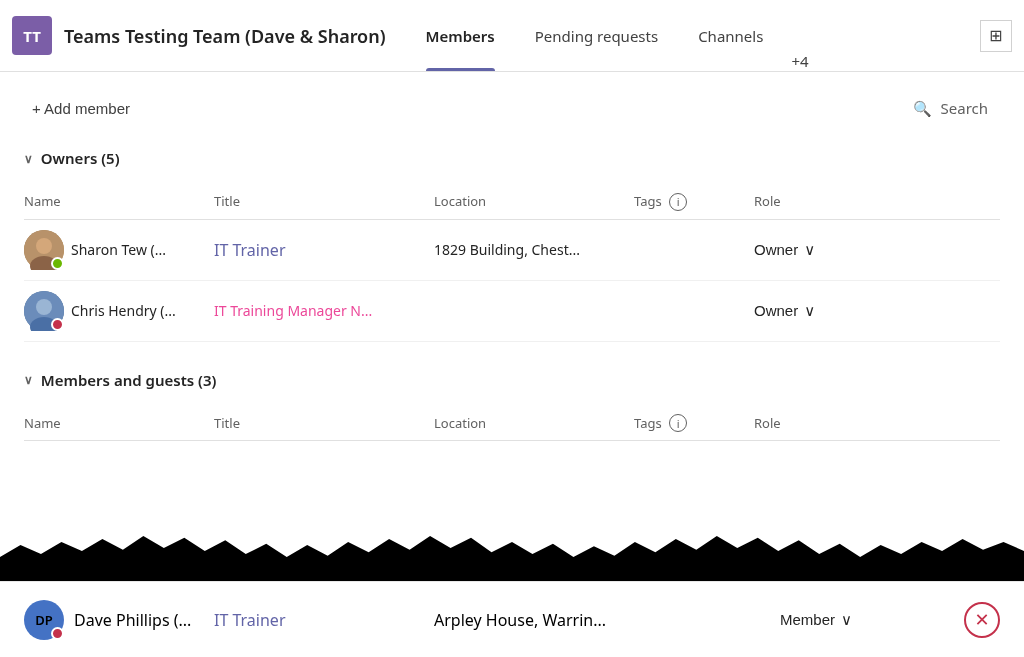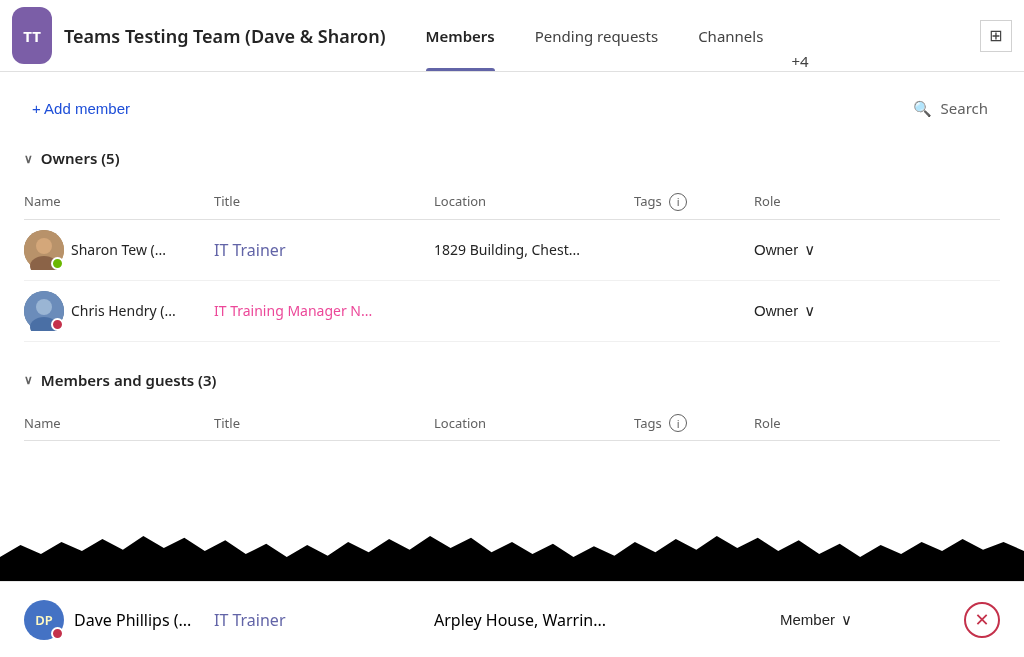--- a/index.html
+++ b/index.html
@@ -16,22 +16,22 @@
     .header {
       display: flex;
       align-items: center;
       height: 72px;
       border-bottom: 1px solid #e0e0e0;
       padding: 0 12px;
       gap: 12px;
     }
     .team-avatar {
       width: 40px;
-      height: 57px;
-      border-radius: 12px;
+      height: 39px;
+      border-radius: 4px;
       background: #7b5ea7;
       color: #fff;
       font-weight: 700;
       font-size: 15px;
       display: flex;
       align-items: center;
       justify-content: center;
       flex-shrink: 0;
     }
     .team-name {
@@ -106,21 +106,21 @@
       padding: 20px 0 16px 0;
     }
     .add-member-btn {
       display: flex;
       align-items: center;
       gap: 6px;
       background: none;
       border: none;
       font-size: 15px;
       font-weight: 500;
-      color: #1d4ed8;
+      color: #404040;
       cursor: pointer;
       padding: 6px 8px;
     }
     .search-area {
       margin-left: auto;
       display: flex;
       align-items: center;
       gap: 8px;
       color: #616161;
       font-size: 15px;
@@ -234,21 +234,21 @@
       align-items: center;
       justify-content: center;
       font-size: 14px;
       color: #fff;
     }
     .dave-avatar {
       width: 40px;
       height: 40px;
       border-radius: 50%;
       background: #4472c4;
-      color: #fef9c3;
+      color: #000000;
       display: flex;
       align-items: center;
       justify-content: center;
       font-size: 13px;
       font-weight: 600;
     }
 
     
     .it-trainer { color: #6264a7; font-size: 16px; }
     .it-training-manager { color: #ec4899; font-size: 14px; }

